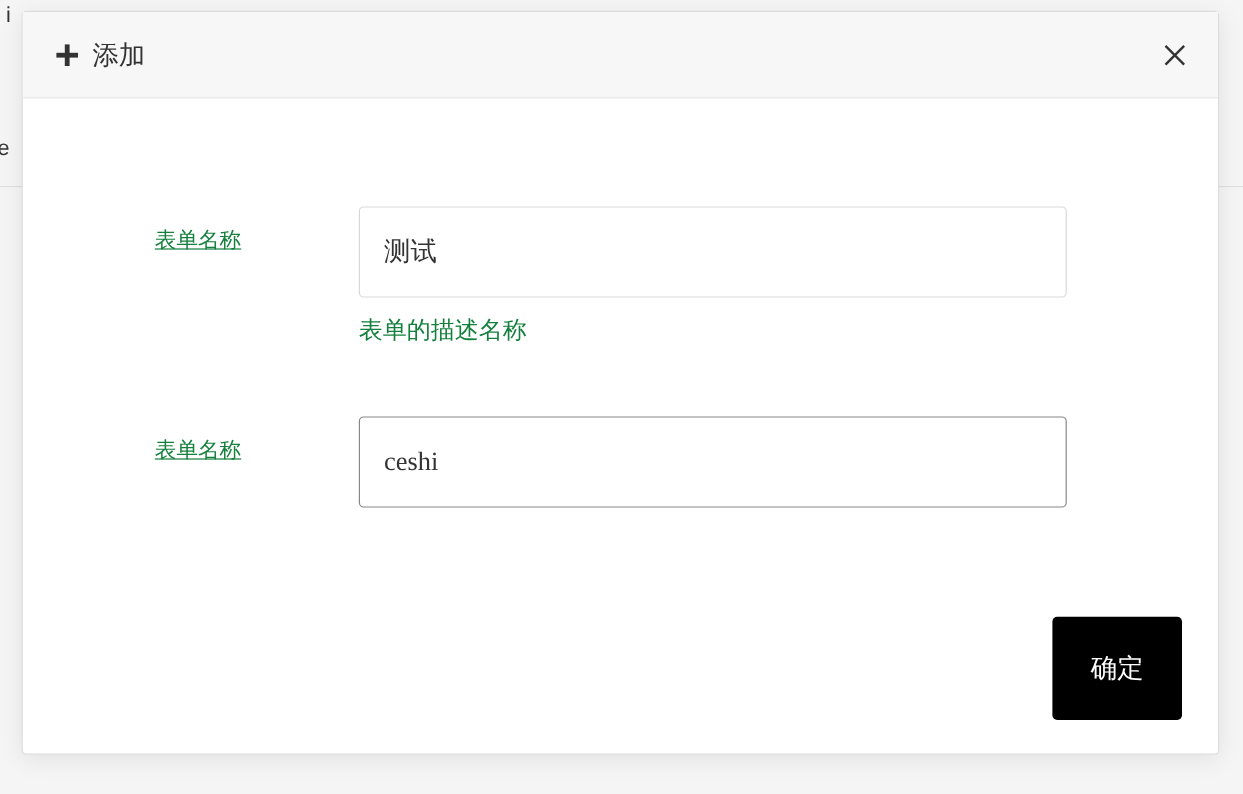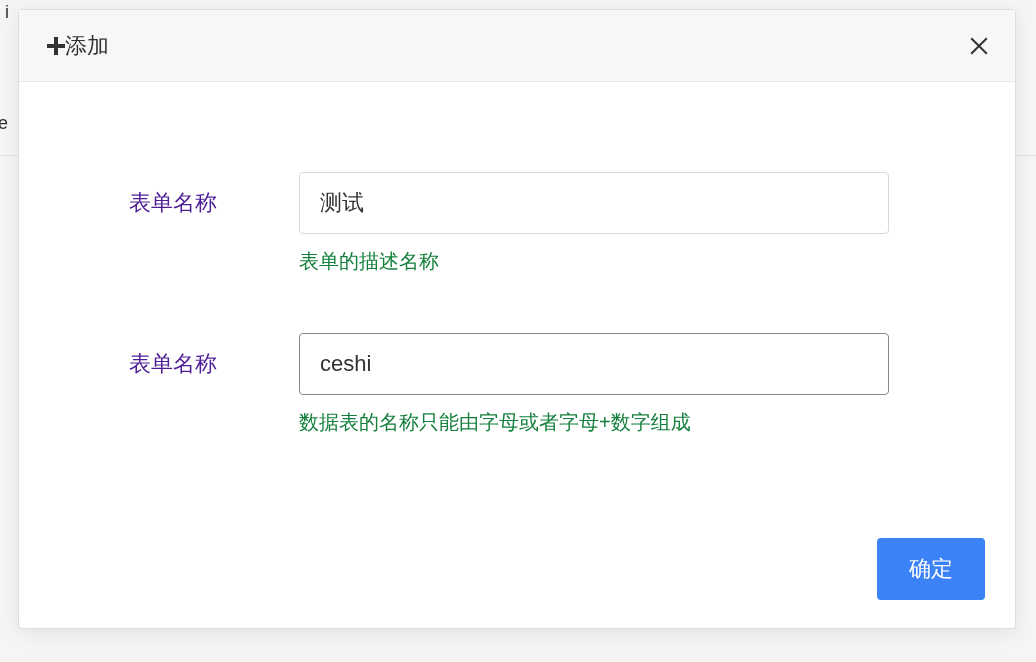--- a/index.html
+++ b/index.html
@@ -54,21 +54,21 @@
       background: #f7f7f7;
       border-bottom: 1px solid #e8e8e8;
       display: flex;
       align-items: center;
       justify-content: space-between;
       padding: 0 22px 0 28px;
     }
     .modal-title {
       display: flex;
       align-items: center;
-      gap: 0;
+      gap: 12px;
       font-size: 22px;
       color: #333;
       font-weight: 500;
     }
     .plus-icon {
       width: 18px;
       height: 18px;
       display: inline-block;
       position: relative;
     }
@@ -121,57 +121,59 @@
       flex: 1;
       padding: 90px 110px 0 110px;
     }
     .form-row {
       display: flex;
       align-items: flex-start;
       margin-bottom: 58px;
     }
     .form-label {
       width: 170px;
-      font-size: 22px;
-      color: #4c1d95;
+      font-size: 18px;
+      color: #15803d;
       padding-top: 16px;
+      text-decoration: underline;
     }
     .form-control-wrap {
       flex: 1;
     }
     .form-input {
       width: 590px;
-      height: 62px;
+      height: 76px;
       border: 1px solid #d9d9d9;
       border-radius: 4px;
       padding: 0 20px;
       font-size: 22px;
       color: #333;
       outline: none;
       font-family: inherit;
     }
     .form-input.focused {
       border-color: #888;
+      font-family: Liberation Serif, serif;
     }
     .form-help {
       margin-top: 14px;
       font-size: 20px;
       color: #15803d;
     }
     .modal-footer {
       padding: 0 30px 28px 0;
       display: flex;
       justify-content: flex-end;
     }
     .confirm-button {
-      background: #3b82f6;
+      background: #000000;
       color: #fff;
       border: none;
       border-radius: 4px;
-      padding: 16px 32px;
+      padding: 28px 32px;
       font-size: 22px;
       cursor: pointer;
       font-family: inherit;
     }
   </style>
 </head>
 <body>
 
 <span class="background-text bg-text-1">i</span>
 <span class="background-text bg-text-2">e</span>
@@ -194,21 +196,20 @@
       <div class="form-control-wrap">
         <input type="text" class="form-input" value="测试" style="">
         <div class="form-help">表单的描述名称</div>
       </div>
     </div>
 
     <div class="form-row">
       <div class="form-label">表单名称</div>
       <div class="form-control-wrap">
         <input type="text" class="form-input focused" value="ceshi" style="">
-        <div class="form-help">数据表的名称只能由字母或者字母+数字组成</div>
       </div>
     </div>
   </div>
 
   <div class="modal-footer">
     <button class="confirm-button">确定</button>
   </div>
 </div>
 
 </body></html>

